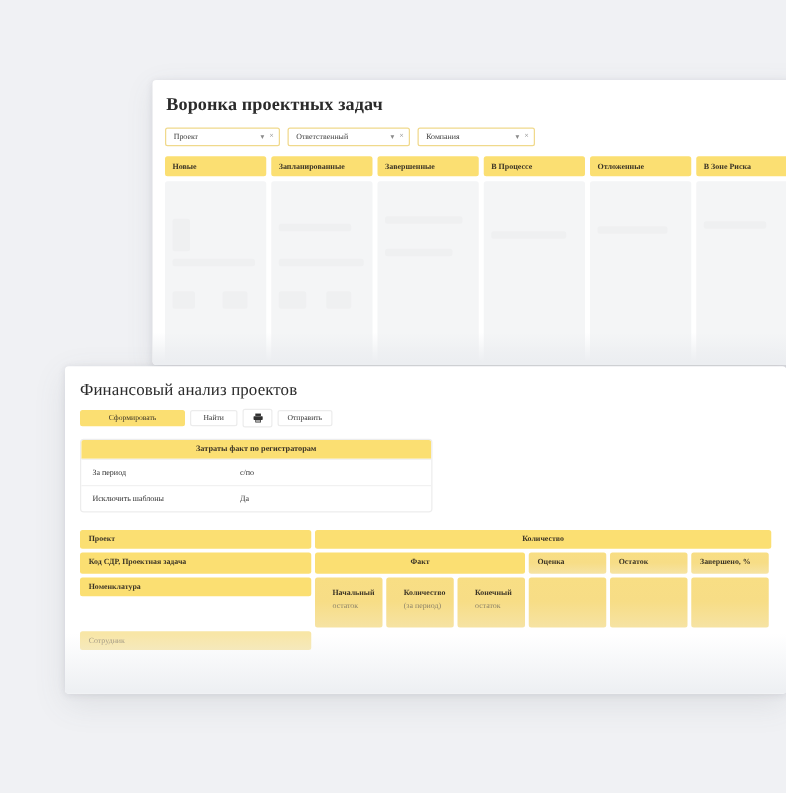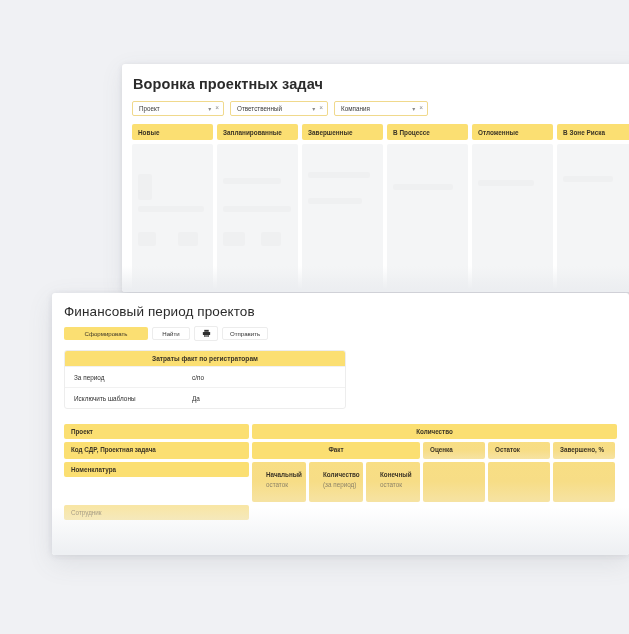--- a/index.html
+++ b/index.html
@@ -12,20 +12,21 @@
     background: #f0f1f4;
     font-family: "Liberation Sans", sans-serif;
     overflow: hidden;
     position: relative;
     -webkit-font-smoothing: antialiased;
   }
 
   .stage {
     position: absolute;
     inset: 0;
+    font-family: Liberation Serif, serif;
   }
 
   
   #kanban-panel {
     position: absolute;
     left: 122px;
     top: 64px;
     width: 520px;
     height: 228px;
     background: #ffffff;
@@ -345,21 +346,21 @@
         </div>
       </div>
 
     </div>
 
     <div class="panel-fade"></div>
   </div>
 
   <div id="report-panel">
 
-    <div class="report-title">Финансовый период проектов</div>
+    <div class="report-title">Финансовый анализ проектов</div>
 
     <div class="report-toolbar">
       <div class="tb-btn primary">Сформировать</div>
       <div class="tb-btn plain">Найти</div>
       <div class="tb-icon-btn">
         <svg class="printer-svg" width="9" height="9" viewBox="0 0 16 16">
           <rect x="4" y="1.5" width="8" height="3.4" fill="#2f2f2f"></rect>
           <rect x="1.5" y="5.2" width="13" height="5.4" rx="1" fill="#2f2f2f"></rect>
           <rect x="4" y="10.2" width="8" height="4" fill="#2f2f2f"></rect>
           <rect x="5" y="11.2" width="6" height="0.8" fill="#ffffff"></rect>

